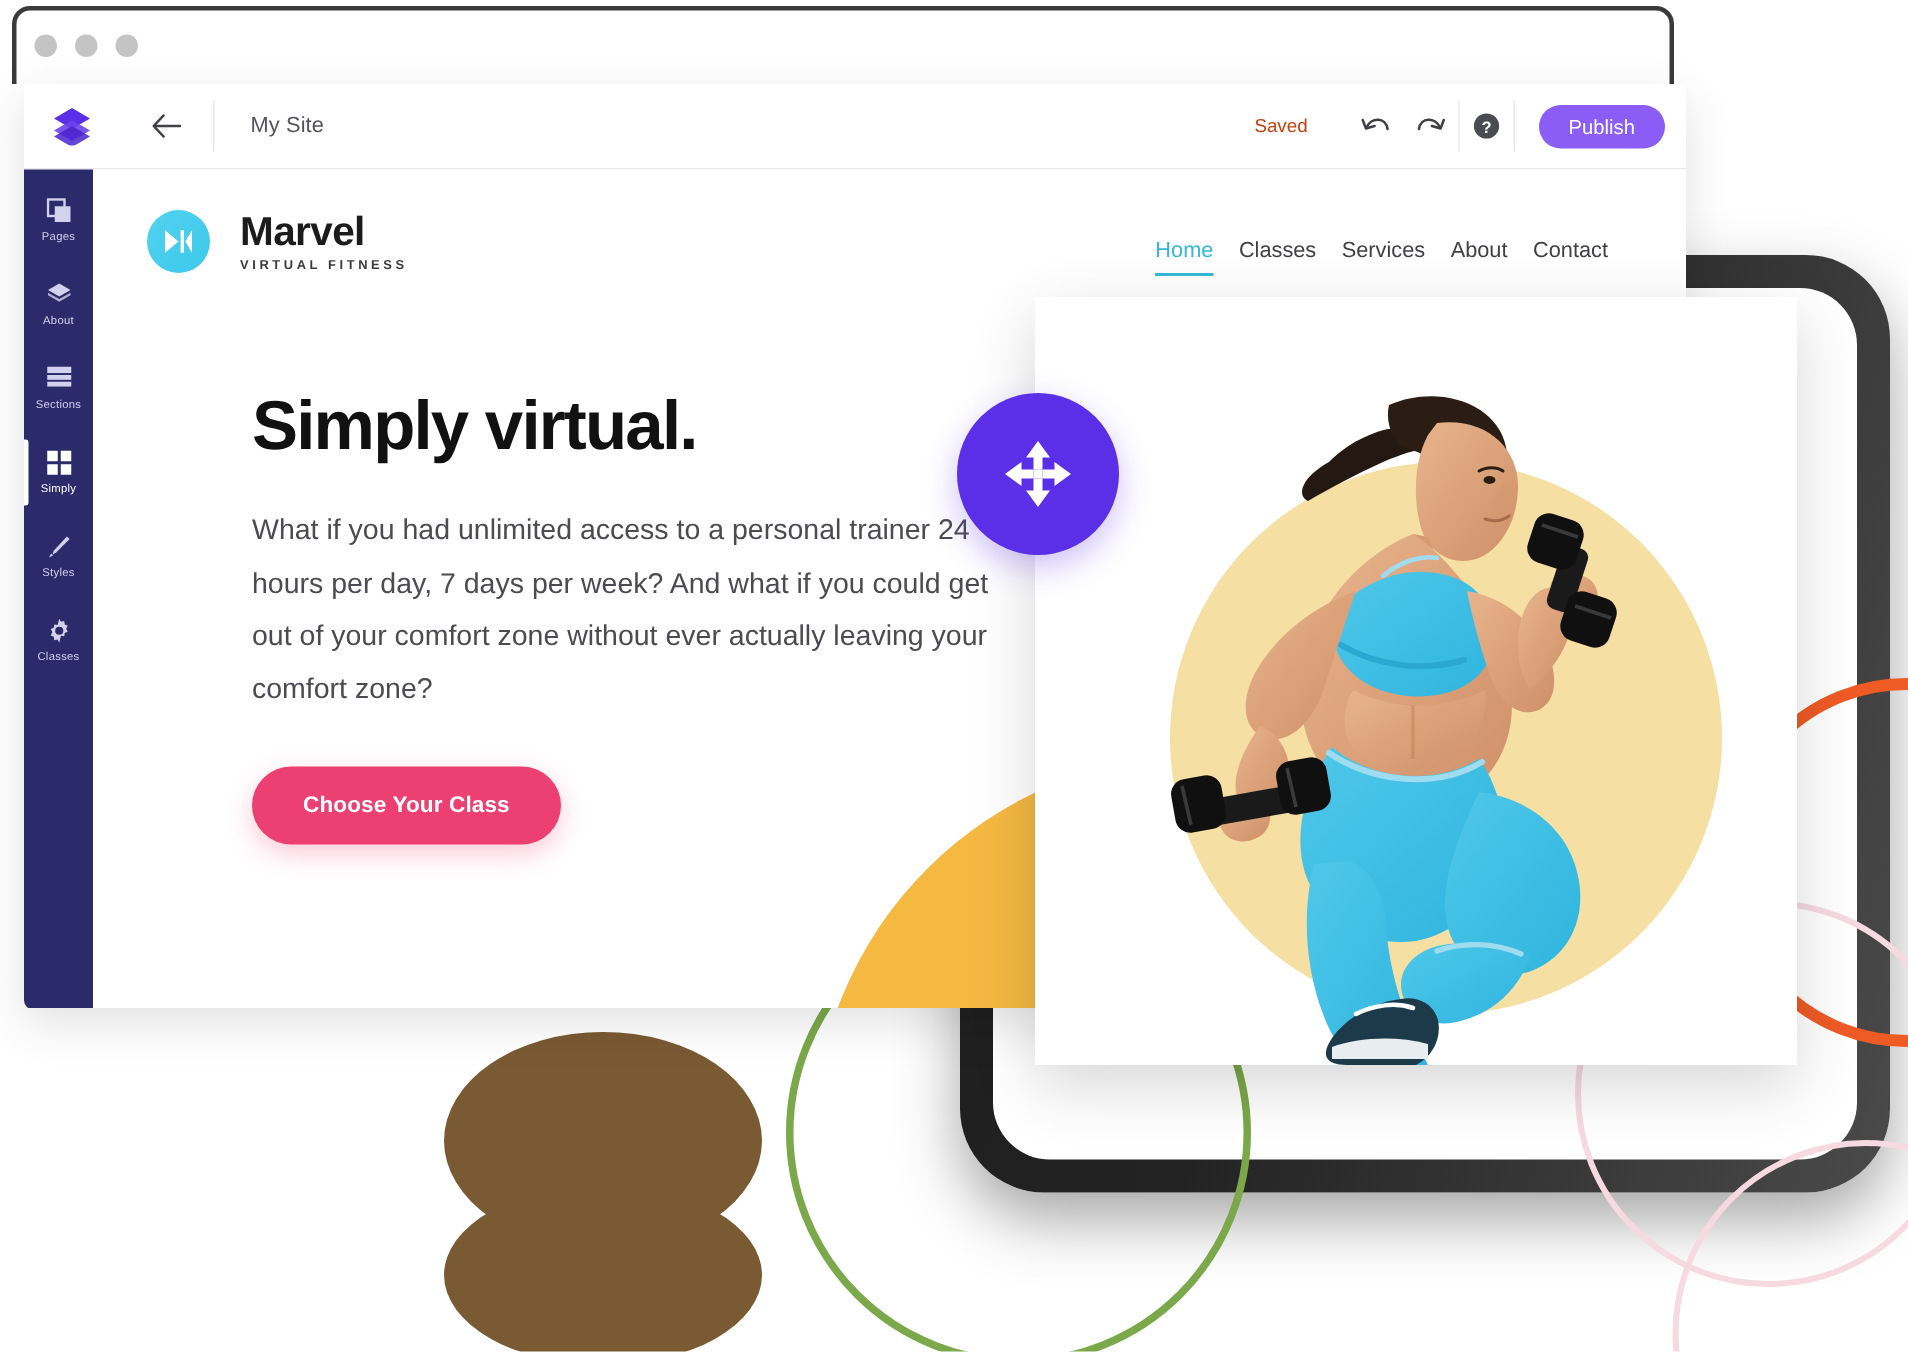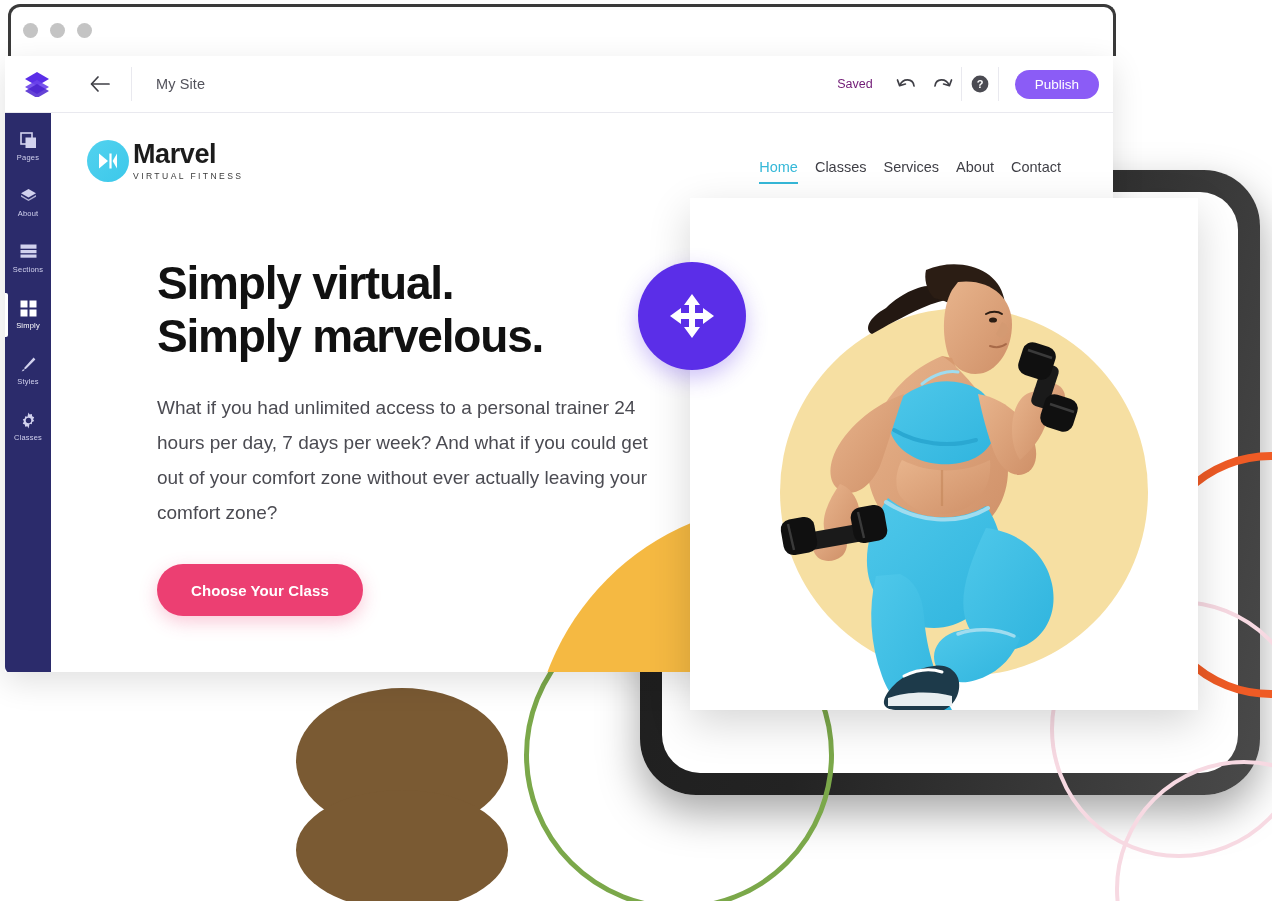--- a/index.html
+++ b/index.html
@@ -60,38 +60,38 @@
     position:absolute;left:8px;top:4px;width:1108px;height:52px;
     background:#ffffff;border-radius:12px 12px 0 0;
     border:3px solid #3a3a3a;border-bottom:none;
     box-sizing:border-box;
   }
   #browser-dots{position:absolute;left:12px;top:16px;display:flex;gap:12px;}
   .dot{width:15px;height:15px;border-radius:50%;background:#c4c4c4;}
 
   
   #builder-app{
-    position:absolute;left:5px;top:56px;width:1108px;height:616px;
+    position:absolute;left:16px;top:56px;width:1108px;height:616px;
     background:#ffffff;
     box-shadow:0 10px 30px rgba(0,0,0,.12);
     overflow:hidden;
   }
 
   #topbar{
     position:relative;height:56px;background:#ffffff;
     border-bottom:1px solid #e9e9ef;
     display:flex;align-items:center;
   }
   #app-logo{width:64px;display:flex;align-items:center;justify-content:center;}
   #back-button{width:62px;display:flex;align-items:center;justify-content:center;
     font-size:22px;color:#3f3f46;cursor:pointer;}
   .vdiv{width:1px;height:34px;background:#e9e9ef;}
   #site-title{padding-left:24px;font-size:14.5px;color:#52525b;letter-spacing:.1px;}
   #topbar-right{margin-left:auto;display:flex;align-items:center;gap:0;padding-right:14px;}
-  #saved-label{font-size:12.5px;color:#701a75;margin-right:16px;}
+  #saved-label{font-size:12.5px;color:#c2410c;margin-right:28px;}
   .icon-btn{width:36px;height:36px;display:flex;align-items:center;justify-content:center;cursor:pointer;}
   #publish-button{
     margin-left:16px;background:#8b5cf6;color:#fff;border:none;
     border-radius:20px;height:29px;padding:0 20px;
     font-size:13.5px;font-family:"Liberation Sans",sans-serif;cursor:pointer;
   }
 
   #builder-body{display:flex;height:560px;}
 
   #sidebar{
@@ -116,29 +116,29 @@
   #yellow-bg-circle{
     position:absolute;left:480px;top:390px;width:520px;height:520px;
     background:#f5b942;border-radius:50%;
   }
   #site-inner{position:relative;z-index:2;}
 
   #site-header{
     position:relative;height:96px;display:flex;align-items:center;
     padding:0 36px 0 36px;
   }
-  #site-logo{display:flex;align-items:center;gap:4px;}
+  #site-logo{display:flex;align-items:center;gap:20px;}
   #logo-mark{
     width:42px;height:42px;border-radius:50%;
     background:linear-gradient(135deg,#52d2ef 0%,#3cc8ea 100%);
     display:flex;align-items:center;justify-content:center;
   }
   #logo-text{display:flex;flex-direction:column;line-height:1;}
   #brand-name{font-size:27px;font-weight:bold;color:#1c1c1c;letter-spacing:-.4px;}
-  #brand-tagline{font-size:8.6px;color:#3a3a3a;letter-spacing:2.4px;margin-top:4px;font-weight:normal;}
+  #brand-tagline{font-size:8.6px;color:#3a3a3a;letter-spacing:2.4px;margin-top:4px;font-weight:bold;}
 
   #site-nav{margin-left:auto;display:flex;align-items:flex-start;gap:17px;padding-right:16px;margin-top:20px;}
   .nav-link{
     font-size:14.5px;color:#3f3f46;position:relative;padding-bottom:9px;cursor:pointer;
   }
   .nav-link.active{color:#35b8d8;}
   .nav-link.active::after{
     content:"";position:absolute;left:0;right:0;bottom:0;height:2px;background:#35b8d8;
   }
 
@@ -351,21 +351,20 @@
               <span class="nav-link">Classes</span>
               <span class="nav-link">Services</span>
               <span class="nav-link">About</span>
               <span class="nav-link">Contact</span>
             </nav>
           </div>
 
           <div id="hero">
             <h1 id="hero-heading">
               <span class="ln">Simply virtual.</span>
-              <span class="ln">Simply marvelous.</span>
             </h1>
             <p id="hero-paragraph">What if you had unlimited access to a personal trainer 24 hours per day, 7 days per week? And what if you could get out of your comfort zone without ever actually leaving your comfort zone?</p>
             <button id="cta-button">Choose Your Class</button>
           </div>
         </div>
       </div>
     </div>
   </div>
 
   <div id="photo-card">

